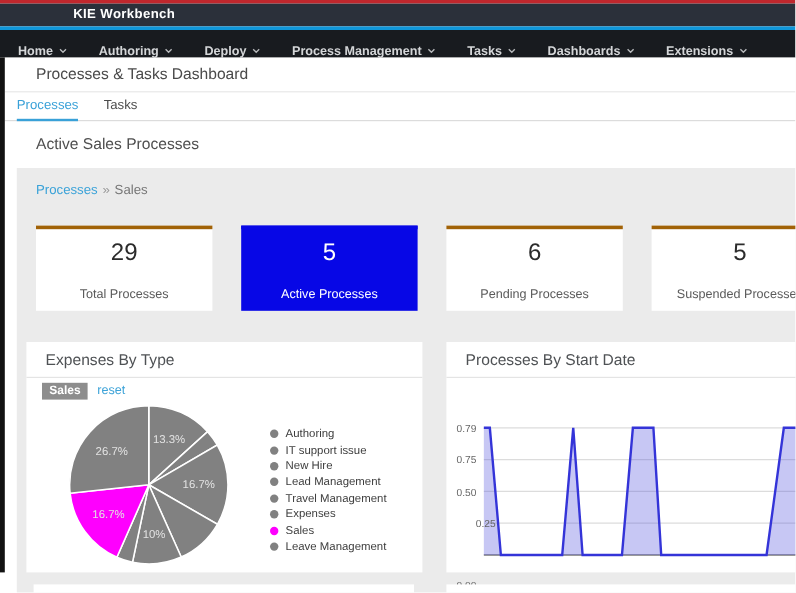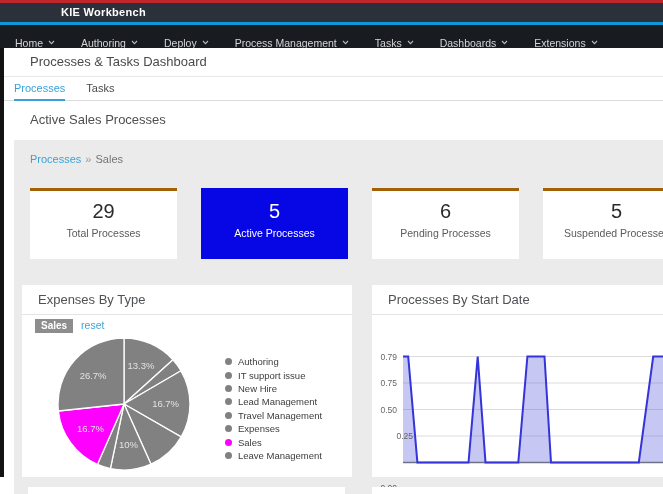--- a/index.html
+++ b/index.html
@@ -9,21 +9,21 @@
 
   
   .strip-red  { position:absolute; left:0; top:0; width:663px; height:3px; background:#c0272d; }
   .masthead   { position:absolute; left:0; top:3px; width:663px; height:19px; background:#2b303a; }
   .brand      { position:absolute; left:28px; top:0; line-height:19px; color:#fff; font-size:11px; font-weight:bold; letter-spacing:.3px; cursor:pointer;margin-left:33px; }
   .strip-blue { position:absolute; left:0; top:22px; width:663px; height:3px; background:#0f96d9; }
 
   
   .navbar { position:absolute; left:0; top:25px; width:663px; height:23px; background:#181b1f; }
   .navbar ul { list-style:none; display:flex; height:23px; padding-left:2px; }
-  .nav-item { display:flex; align-items:center; gap:5px; padding:0 13px; height:35px; color:#d4d6d8; font-size:10.5px; cursor:pointer; white-space:nowrap; }
+  .nav-item { display:flex; align-items:center; gap:5px; padding:0 13px; height:35px; color:#d4d6d8; font-size:10.5px; cursor:pointer; white-space:nowrap;font-weight:bold; }
   .nav-item svg { display:block; opacity:.85; }
 
   
   .title-bar { position:absolute; left:4px; top:48px; width:659px; height:29px; background:#fff; border-bottom:1px solid #e8e8e8; }
   .page-title { position:absolute; left:26px; top:0; line-height:28px; font-size:13px; color:#4a4a4a; }
   .tabs-bar { position:absolute; left:4px; top:78px; width:659px; height:23px; background:#fff; border-bottom:1px solid #dcdcdc; padding-left:10px; }
   .tab { display:inline-block; margin-right:21px; line-height:21px; font-size:11px; color:#4b4b4b; cursor:pointer; border-bottom:2px solid transparent; }
   .tab.active { color:#39a1d8; border-bottom-color:#39a1d8; }
 
   
@@ -38,21 +38,21 @@
 
   .breadcrumb { position:absolute; left:16px; top:13px; font-size:11px; color:#9a9a9a; }
   .crumb-link { color:#3aa2d8; text-decoration:none; cursor:pointer; }
   .crumb-current { color:#757575; }
   .crumb-sep { color:#9a9a9a; margin:0 4px; }
 
   
   .cards { position:absolute; left:16px; top:48px; display:flex; gap:24px; }
   .card { width:147px; height:71px; background:#fff; border-top:3px solid #a16207; text-align:center; cursor:pointer; }
   .card .num { margin-top:9px; font-size:20px; color:#2b2b2b; }
-  .card .lbl { margin-top:4px; font-size:10.5px; color:#5a5a5a; }
+  .card .lbl { margin-top:16px; font-size:10.5px; color:#5a5a5a; }
   .card.active { background:#0707e6; border-top-color:#0707e6; }
   .card.active .num, .card.active .lbl { color:#fff; }
 
   
   .panel { position:absolute; background:#fff; }
   .panel-left  { left:8px;  top:145px; width:330px; height:192px; }
   .panel-right { left:358px; top:145px; width:300px; height:192px; }
   .panel-head { height:30px; line-height:30px; padding-left:16px; font-size:13px; color:#4f5255; border-bottom:1px solid #e4e4e4; }
   .panel-body { position:relative; height:161px; }
 

